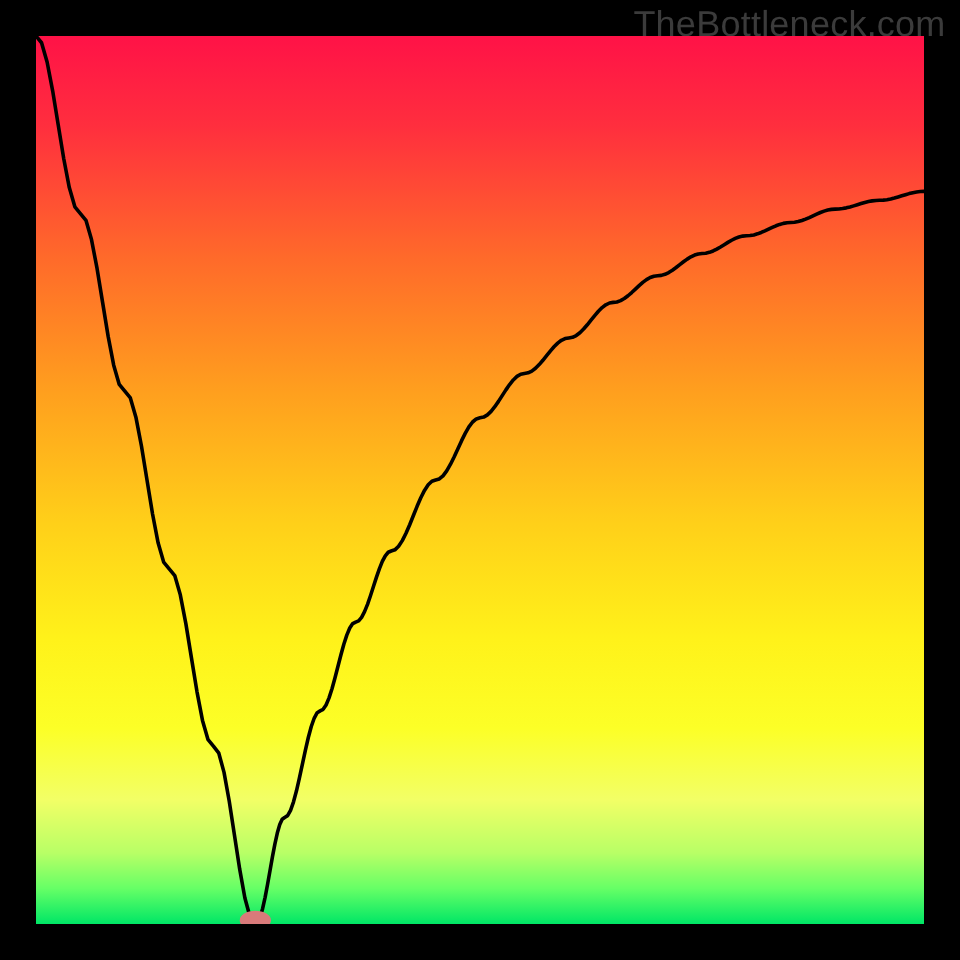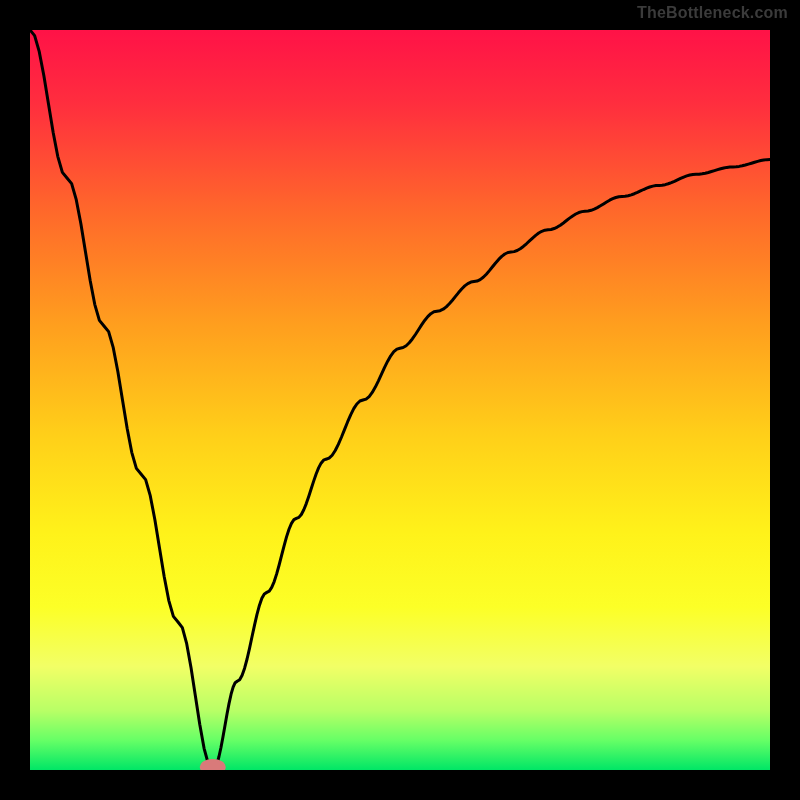--- a/index.html
+++ b/index.html
@@ -27,22 +27,22 @@
   .plot-area svg {
     display: block;
     width: 100%;
     height: 100%;
   }
   .watermark {
     position: absolute;
     top: 4px;
     right: 12px;
     color: #3b3b3b;
-    font-size: 16px;
-    font-weight: 700;
+    font-size: 30px;
+    font-weight: 400;
     letter-spacing: 0.2px;
     user-select: none;
   }
 </style>
 </head>
 <body>
 
 <div class="frame">
 
   <div class="watermark">TheBottleneck.com</div>

